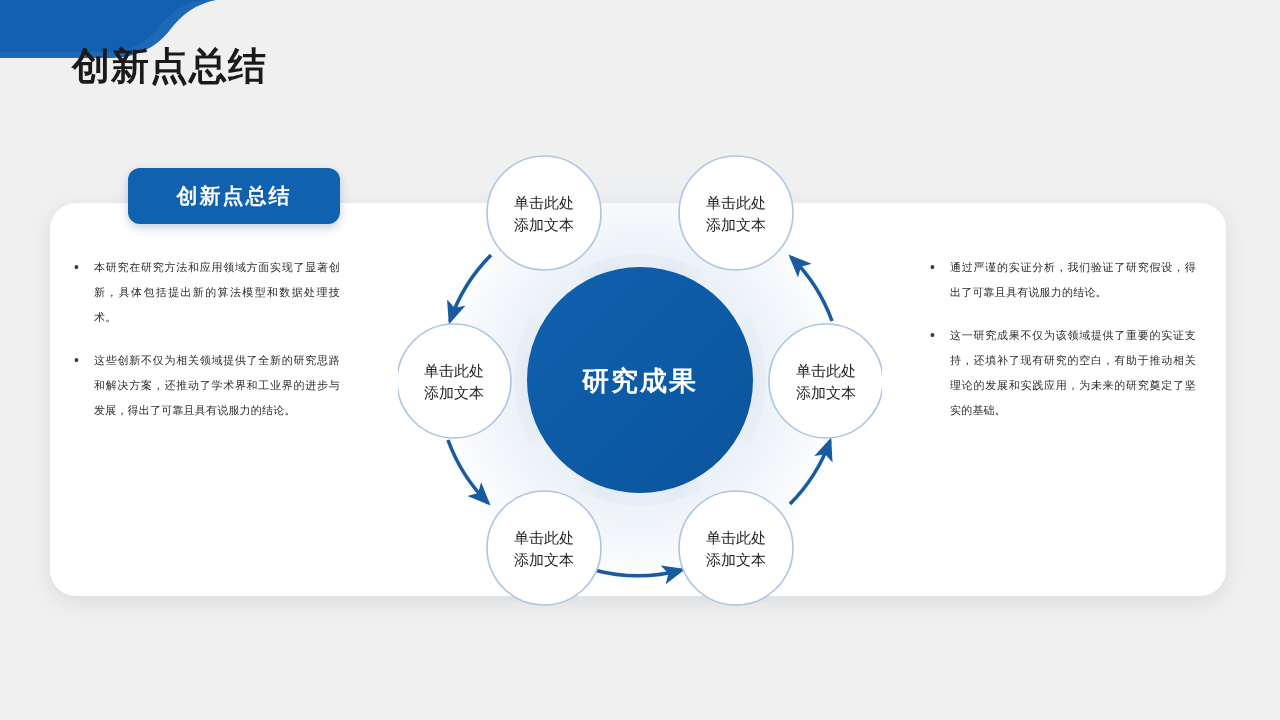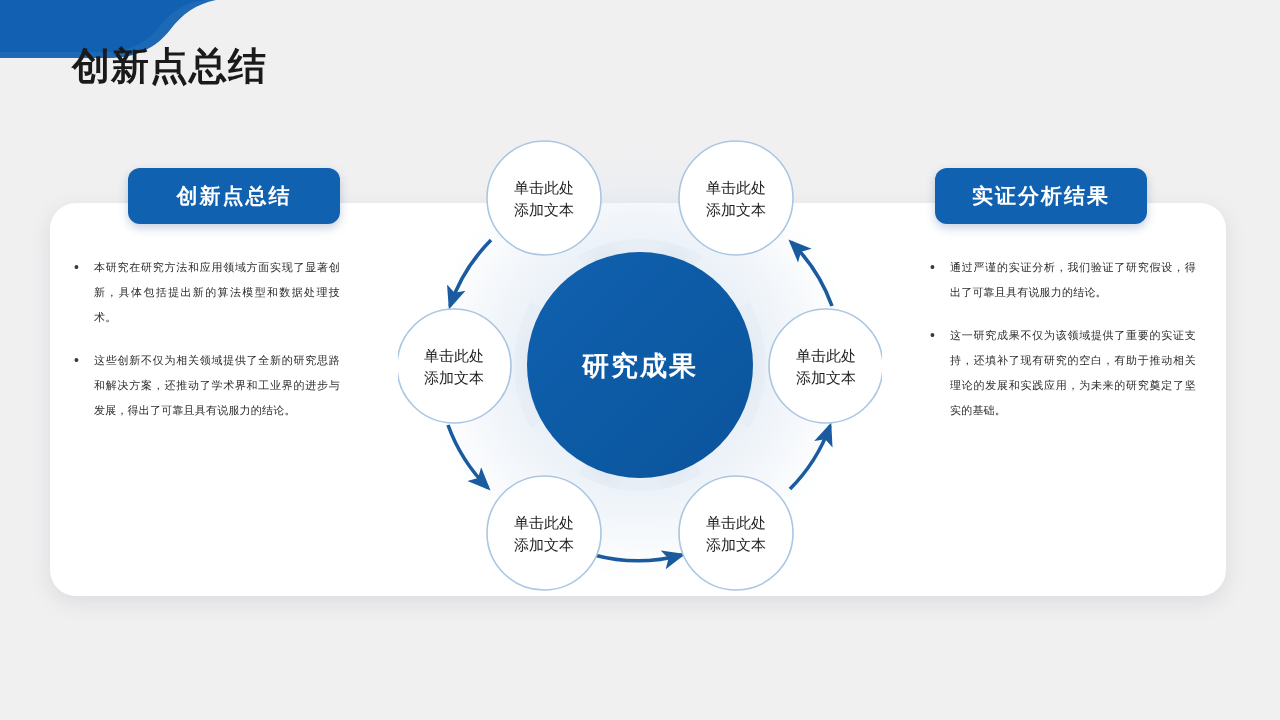--- a/index.html
+++ b/index.html
@@ -105,21 +105,21 @@
     line-height: 25px;
     color: #2b2b2b;
     text-align: justify;
     letter-spacing: 0.2px;
   }
 
   
   #diagram {
     position: absolute;
     left: 398px;
-    top: 130px;
+    top: 145px;
     width: 484px;
     height: 470px;
   }
   #diagram svg { display: block; }
 
   .node-label {
     font-family: "Liberation Sans", "DejaVu Sans", sans-serif;
     font-size: 15px;
     fill: #1d1d1d;
   }
@@ -153,21 +153,20 @@
       <span class="bullet-text">本研究在研究方法和应用领域方面实现了显著创新，具体包括提出新的算法模型和数据处理技术。</span>
     </div>
     <div class="bullet-item">
       <span class="bullet-dot">•</span>
       <span class="bullet-text">这些创新不仅为相关领域提供了全新的研究思路和解决方案，还推动了学术界和工业界的进步与发展，得出了可靠且具有说服力的结论。</span>
     </div>
   </div>
 </div>
 
 <div id="panel-right" class="side-panel">
-  <div class="panel-header">实证分析结果</div>
   <div class="bullet-list">
     <div class="bullet-item">
       <span class="bullet-dot">•</span>
       <span class="bullet-text">通过严谨的实证分析，我们验证了研究假设，得出了可靠且具有说服力的结论。</span>
     </div>
     <div class="bullet-item">
       <span class="bullet-dot">•</span>
       <span class="bullet-text">这一研究成果不仅为该领域提供了重要的实证支持，还填补了现有研究的空白，有助于推动相关理论的发展和实践应用，为未来的研究奠定了坚实的基础。</span>
     </div>
   </div>

